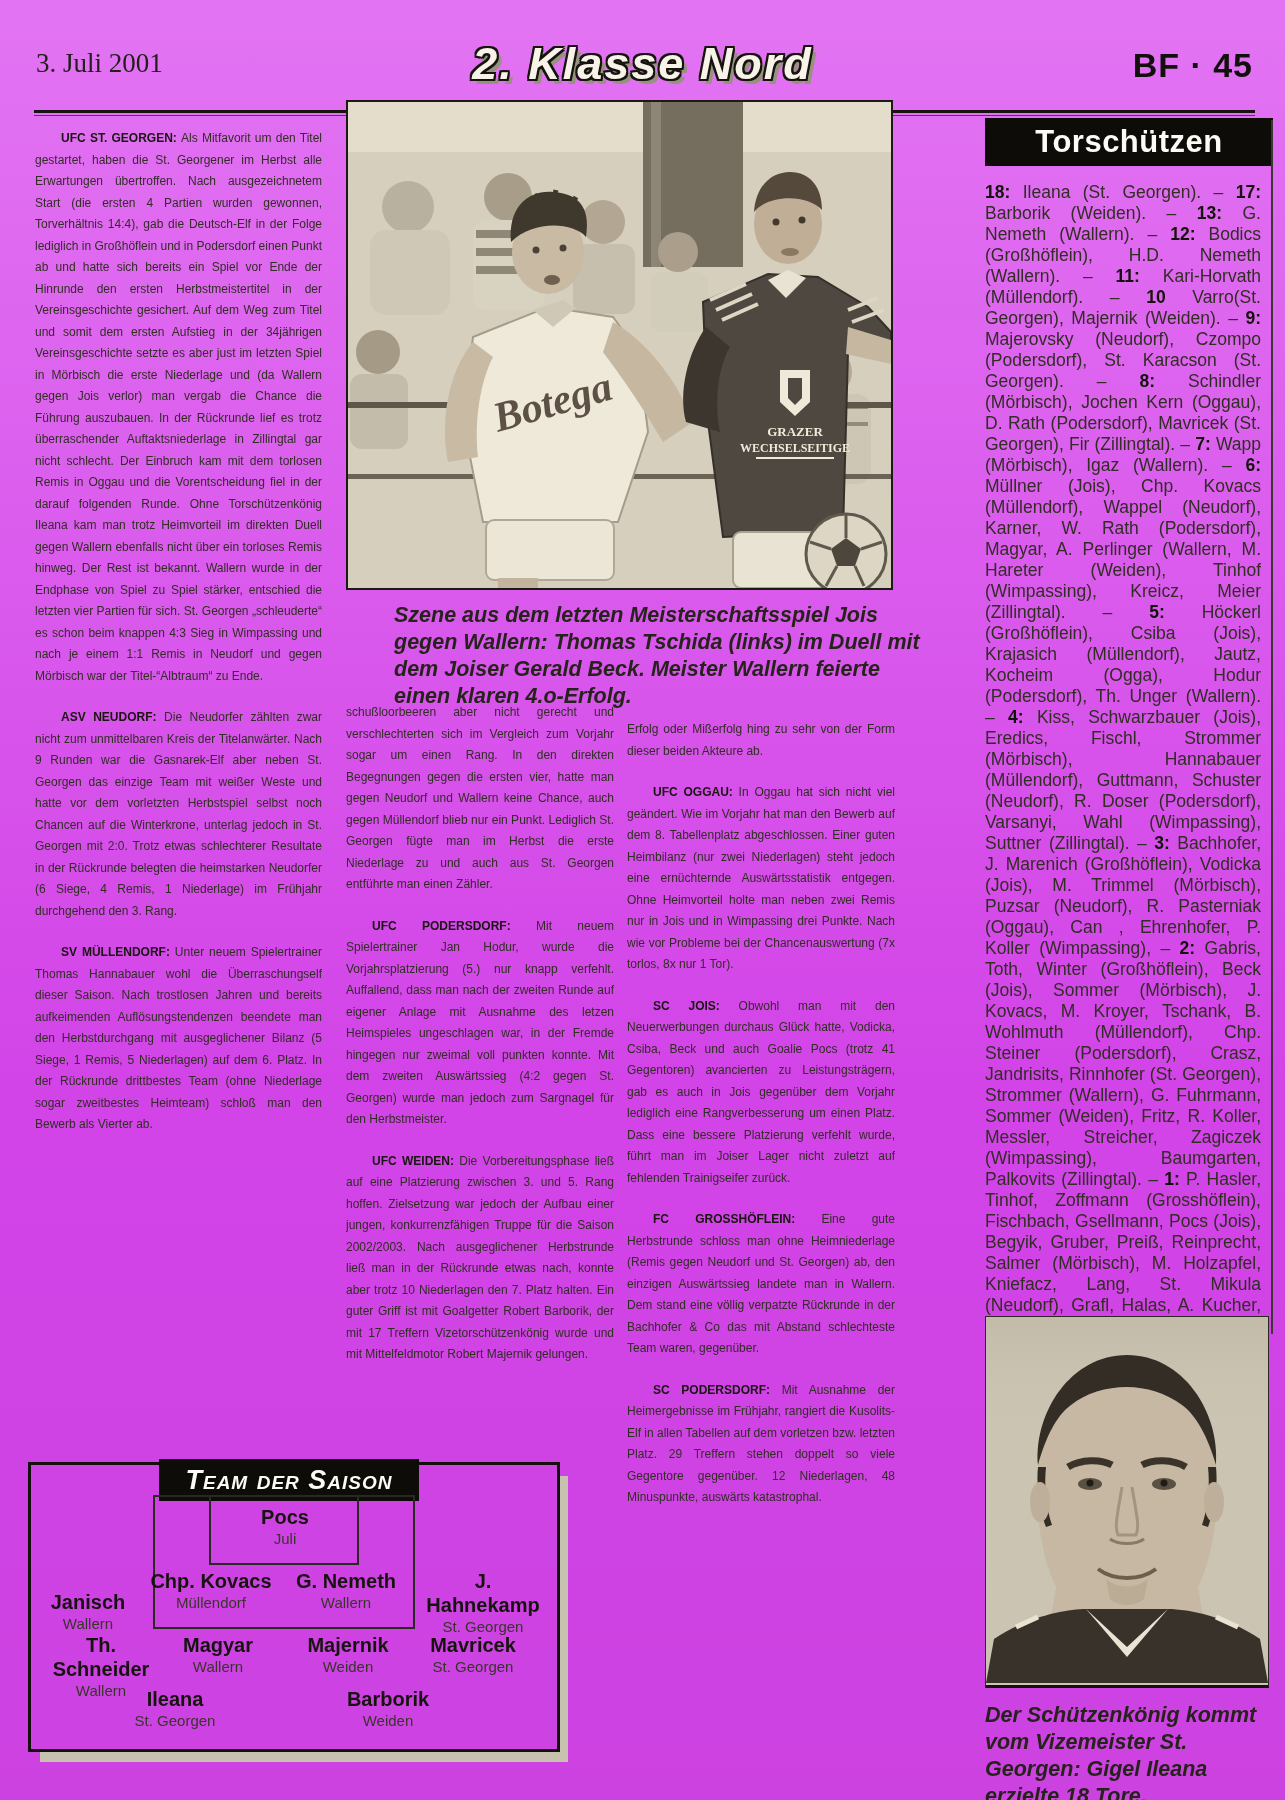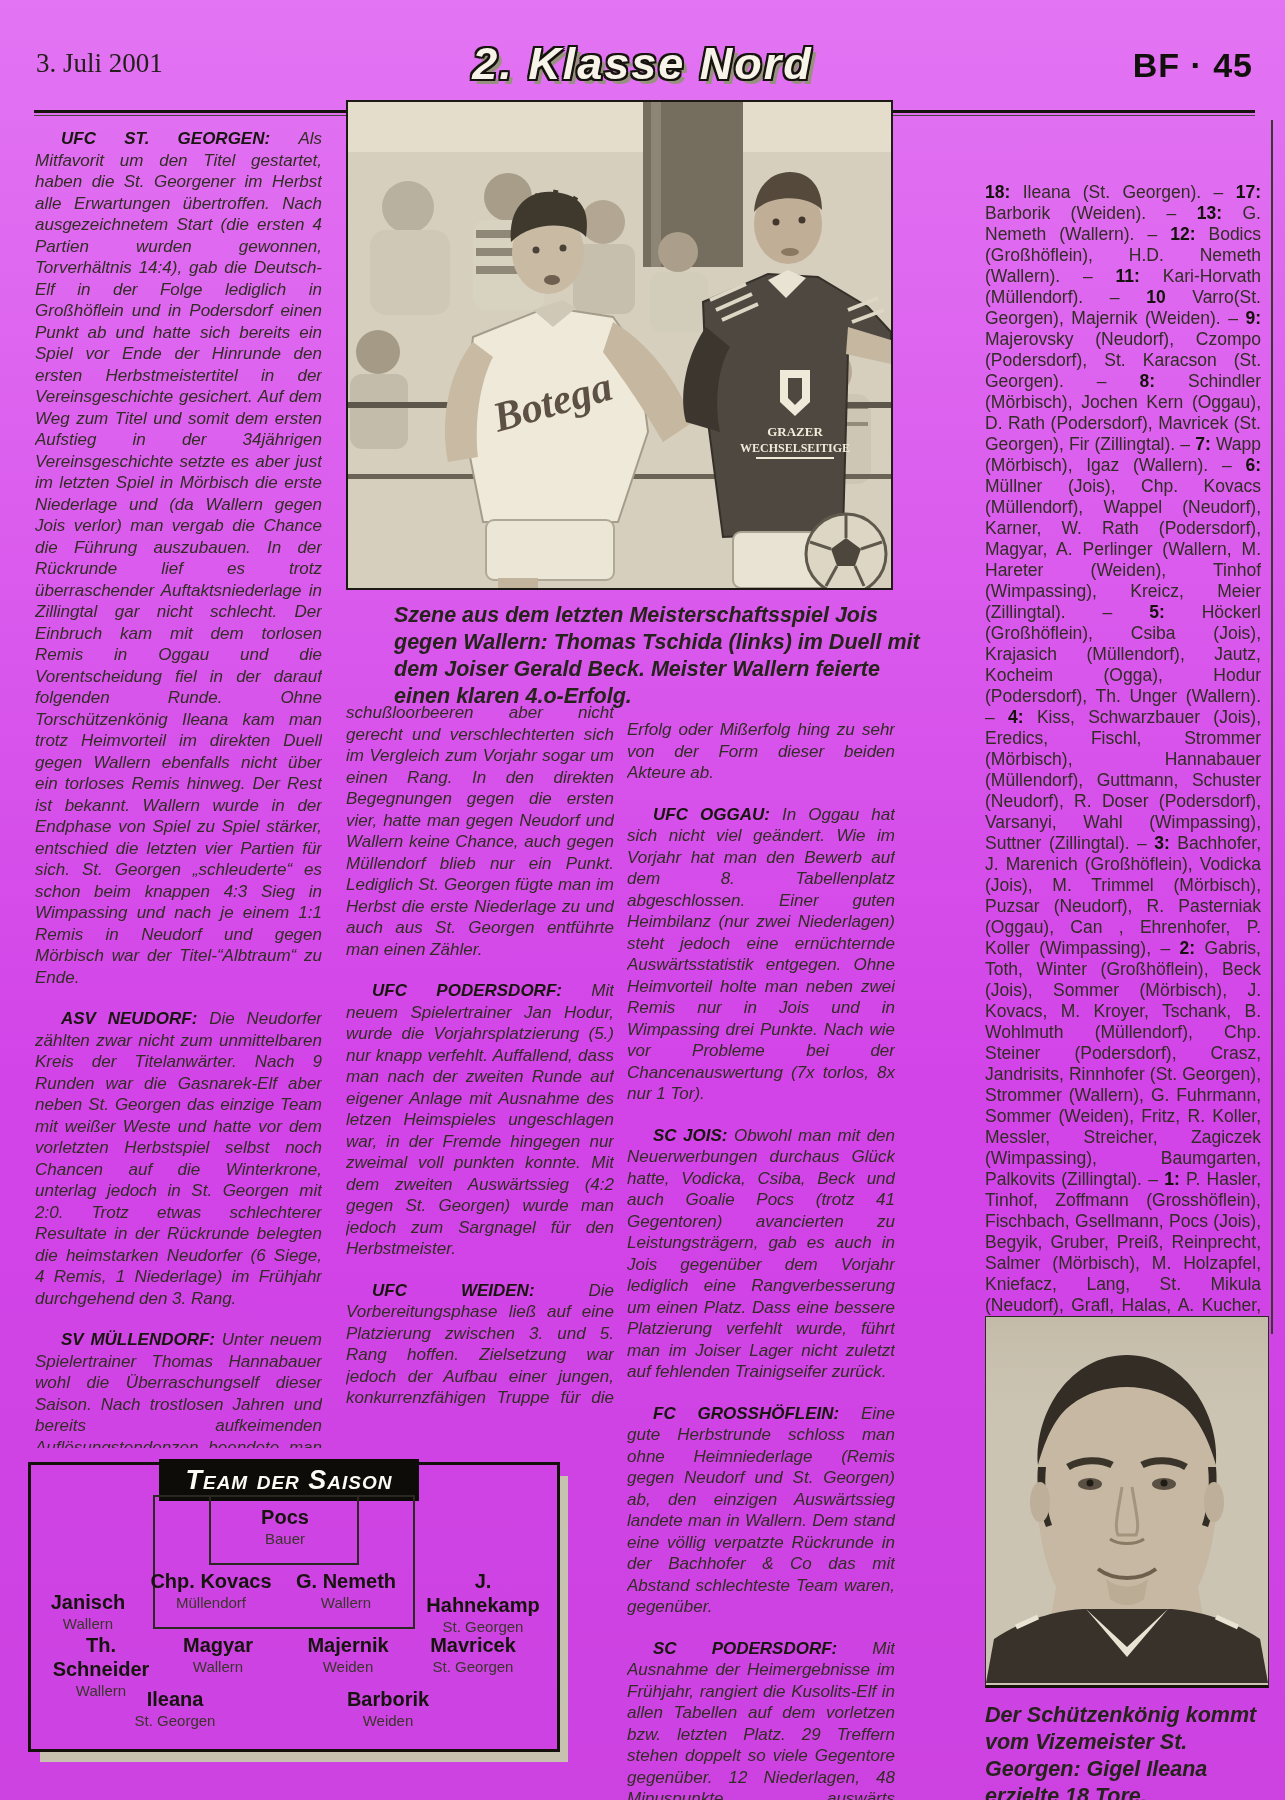--- a/index.html
+++ b/index.html
@@ -11,22 +11,22 @@
   .date{position:absolute;left:36px;top:48px;font-family:"Liberation Serif",serif;
         font-size:27px;color:#23201b;}
   .masthead{position:absolute;left:0;right:0;top:38px;text-align:center;
         font-style:italic;font-weight:900;font-size:45px;letter-spacing:2px;color:#f7f3e8;
         text-shadow:2px 0 0 #17140f,-2px 0 0 #17140f,0 2px 0 #17140f,0 -2px 0 #17140f,
         2px 2px 0 #17140f,-2px -2px 0 #17140f,2px -2px 0 #17140f,-2px 2px 0 #17140f,5px 5px 0 #97917f;}
   .pageno{position:absolute;right:32px;top:46px;font-weight:900;font-size:34px;color:#12100c;letter-spacing:1px;}
   .headrule{position:absolute;left:34px;right:30px;top:110px;height:3px;background:#17140f;}
   .headrule2{position:absolute;left:34px;right:30px;top:115px;height:1px;background:#4a453b;}
   
-  .col{position:absolute;text-align:justify;font-size:17px;line-height:21.5px;overflow:hidden;
-       color:#322d25;font-style:italic;}
+  .col{position:absolute;text-align:justify;font-size:12px;line-height:21.5px;overflow:hidden;
+       color:#322d25;}
   #col1{left:35px;top:128px;width:287px;height:1320px;}
   #col2{left:346px;top:702px;width:268px;height:705px;}
   #col3{left:627px;top:702px;width:268px;height:1085px;margin-top:17px;}
   .para{margin:0 0 20px 0;text-indent:26px;}
   .para.cont{text-indent:0;}
   .lead{font-weight:700;color:#191511;}
   
   .photo-frame{position:absolute;left:346px;top:100px;width:547px;height:490px;
        border:2px solid #1d1a15;background:#d6cfbe;box-sizing:border-box;}
   .caption{position:absolute;left:346px;top:602px;width:548px;font-weight:700;font-style:italic;
@@ -155,30 +155,31 @@
 
       <g>
         <circle cx="498" cy="452" r="40" fill="#ddd6c4" stroke="#5f594d" stroke-width="3"></circle>
         <polygon points="498,436 513,447 507,464 489,464 483,447" fill="#4c463c"></polygon>
         <path d="M498 412 L498 436 M513 447 L534 440 M507 464 L516 484 M489 464 L478 484 M483 447 L462 440" stroke="#5f594d" stroke-width="3" fill="none"></path>
       </g>
     </svg>
   </div>
   <div class="caption">Szene aus dem letzten Meisterschaftsspiel Jois gegen Wallern: Thomas Tschida (links) im Duell mit dem Joiser Gerald Beck. Meister Wallern feierte einen klaren 4.o-Erfolg.</div>
 
+  <div class="ts-bar">Torschützen</div>
   <div class="ts-text"><b>18:</b> Ileana (St. Georgen). – <b>17:</b> Barborik (Weiden). – <b>13:</b> G. Nemeth (Wallern). – <b>12:</b> Bodics (Großhöflein), H.D. Nemeth (Wallern). – <b>11:</b> Kari-Horvath (Müllendorf). – <b>10</b> Varro(St. Georgen), Majernik (Weiden). – <b>9:</b> Majerovsky (Neudorf), Czompo (Podersdorf), St. Karacson (St. Georgen). – <b>8:</b> Schindler (Mörbisch), Jochen Kern (Oggau), D. Rath (Podersdorf), Mavricek (St. Georgen), Fir (Zillingtal). – <b>7:</b> Wapp (Mörbisch), Igaz (Wallern). – <b>6:</b> Müllner (Jois), Chp. Kovacs (Müllendorf), Wappel (Neudorf), Karner, W. Rath (Podersdorf), Magyar, A. Perlinger (Wallern, M. Hareter (Weiden), Tinhof (Wimpassing), Kreicz, Meier (Zillingtal). – <b>5:</b> Höckerl (Großhöflein), Csiba (Jois), Krajasich (Müllendorf), Jautz, Kocheim (Ogga), Hodur (Podersdorf), Th. Unger (Wallern). – <b>4:</b> Kiss, Schwarzbauer (Jois), Eredics, Fischl, Strommer (Mörbisch), Hannabauer (Müllendorf), Guttmann, Schuster (Neudorf), R. Doser (Podersdorf), Varsanyi, Wahl (Wimpassing), Suttner (Zillingtal). – <b>3:</b> Bachhofer, J. Marenich (Großhöflein), Vodicka (Jois), M. Trimmel (Mörbisch), Puzsar (Neudorf), R. Pasterniak (Oggau), Can , Ehrenhofer, P. Koller (Wimpassing), – <b>2:</b> Gabris, Toth, Winter (Großhöflein), Beck (Jois), Sommer (Mörbisch), J. Kovacs, M. Kroyer, Tschank, B. Wohlmuth (Müllendorf), Chp. Steiner (Podersdorf), Crasz, Jandrisits, Rinnhofer (St. Georgen), Strommer (Wallern), G. Fuhrmann, Sommer (Weiden), Fritz, R. Koller, Messler, Streicher, Zagiczek (Wimpassing), Baumgarten, Palkovits (Zillingtal). – <b>1:</b> P. Hasler, Tinhof, Zoffmann (Grosshöflein), Fischbach, Gsellmann, Pocs (Jois), Begyik, Gruber, Preiß, Reinprecht, Salmer (Mörbisch), M. Holzapfel, Kniefacz, Lang, St. Mikula (Neudorf), Grafl, Halas, A. Kucher, M. Kucher, Smietana, Solga, Thurner (Oggau), Fischer, Th. Steiner (Podersdorf), Breyer, Kiesling, Leeb (St. Georgen), R. Fuhrmann, Th. Unger (Weiden), Ackerl, Chr. Bauer, Schützhofer (Wimpassing).</div>
   <div class="ts-rule"></div>
 
   <div class="team-box">
     <div class="team-bar">Team der Saison</div>
     <div class="pen-box"></div>
     <div class="goal-box"></div>
     <div class="slot" style="left:189px;top:40px;">
       <div class="nm">Pocs</div>
-      <div class="cl">Bauer</div>
+      <div class="cl">Juli</div>
     </div>
     <div class="slot" style="left:-8px;top:104px;margin-top:21px;">
       <div class="nm">Janisch</div>
       <div class="cl">Wallern</div>
     </div>
     <div class="slot" style="left:115px;top:104px;">
       <div class="nm">Chp. Kovacs</div>
       <div class="cl">Müllendorf</div>
     </div>
     <div class="slot" style="left:250px;top:104px;">

